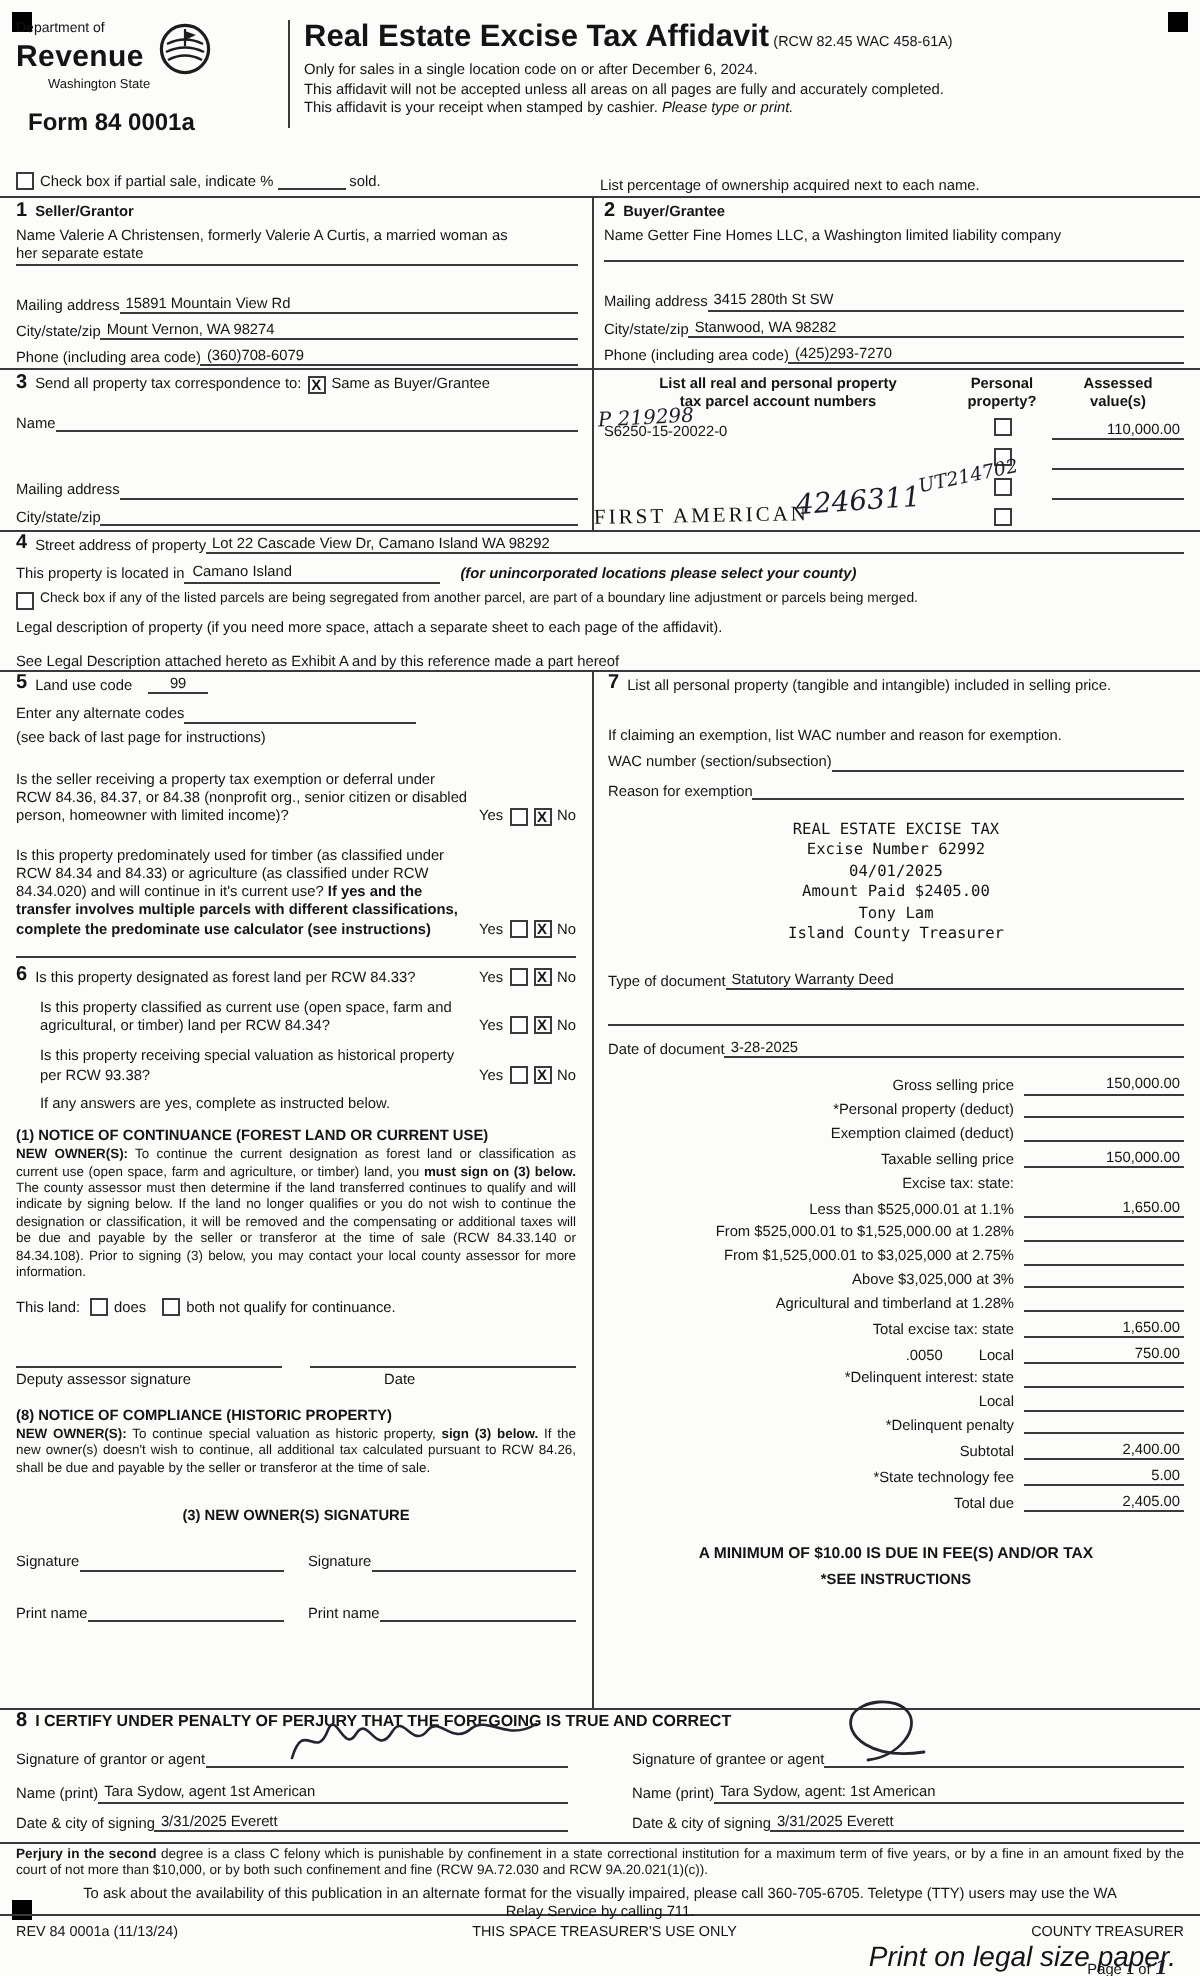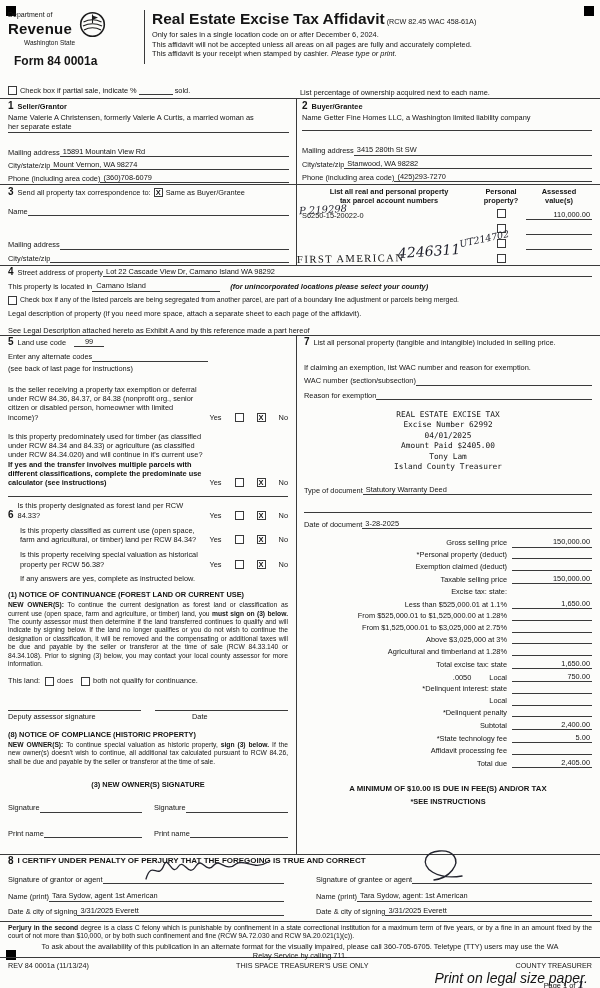--- a/index.html
+++ b/index.html
@@ -3,30 +3,30 @@
 <meta charset="utf-8">
 <style>
   *{margin:0;padding:0;box-sizing:border-box}
   html,body{background:#9a9a9a}
   .page{position:relative;width:600px;height:988px;margin:0 auto;background:#fcfcfa;
         font-family:"Liberation Sans",sans-serif;font-size:7.4px;line-height:1.25;color:#141414;overflow:hidden}
   .abs{position:absolute}
   .b{font-weight:bold}
   .i{font-style:italic}
   .row{display:flex;align-items:flex-end}
-  .mid{align-items:flex-end}
+  .mid{align-items:center}
   .fill{flex:1;border-bottom:1px solid #3a3a3a;min-height:9px;padding-left:3px}
   .ul{border-bottom:1px solid #3a3a3a}
   .cb{display:inline-block;width:9px;height:9px;border:1px solid #3a3a3a;font-size:7.5px;line-height:8px;
       text-align:center;font-weight:bold;flex:none;background:#fff}
   .secnum{font-weight:bold;font-size:10px;margin-right:4px;line-height:1}
   .hline{position:absolute;left:0;width:600px;height:1px;background:#3a3a3a}
   .vline{position:absolute;width:1px;background:#3a3a3a}
   .corner{position:absolute;width:10px;height:10px;background:#000}
-  .yn{display:flex;align-items:center;gap:13px;flex:none;align-self:flex-end;margin-left:4px}
+  .yn{display:flex;align-items:flex-end;gap:3px;flex:none;align-self:flex-end;margin-left:4px}
   .trow{display:flex;align-items:flex-end;margin-top:2.6px}
   .tlabel{flex:1;text-align:right;padding-right:5px}
   .tval{width:80px;border-bottom:1px solid #3a3a3a;text-align:right;min-height:9px;padding-right:2px}
   .noline{border-bottom:none}
   .hw{font-family:"DejaVu Serif",serif;font-style:italic;color:#1c1d29}
   .stampmono{font-family:"DejaVu Sans Mono",monospace;font-size:7.8px;line-height:1.35;text-align:center}
   .notice{font-size:6.7px;text-align:justify;margin-top:2px}
   .small{font-size:6.9px}
 </style>
 </head>
@@ -283,21 +283,21 @@
         <div class="row" style="margin-top:6px">
           <div style="flex:1;padding-left:12px;padding-right:4px">Is this property classified as current use (open space, farm and agricultural, or timber) land per RCW 84.34?</div>
           <div class="yn">
             <span>Yes</span>
             <span class="cb"></span>
             <span class="cb">X</span>
             <span>No</span>
           </div>
         </div>
         <div class="row" style="margin-top:6px">
-          <div style="flex:1;padding-left:12px;padding-right:4px">Is this property receiving special valuation as historical property per RCW 56.38?</div>
+          <div style="flex:1;padding-left:12px;padding-right:4px">Is this property receiving special valuation as historical property per RCW 93.38?</div>
           <div class="yn">
             <span>Yes</span>
             <span class="cb"></span>
             <span class="cb">X</span>
             <span>No</span>
           </div>
         </div>
         <div style="margin-top:5px;padding-left:12px">If any answers are yes, complete as instructed below.</div>
 
         <div class="b" style="margin-top:7px">(1) NOTICE OF CONTINUANCE (FOREST LAND OR CURRENT USE)</div>
@@ -452,24 +452,20 @@
         </div>
         <div class="trow">
           <span class="tlabel">Subtotal</span>
           <span class="tval">2,400.00</span>
         </div>
         <div class="trow">
           <span class="tlabel">*State technology fee</span>
           <span class="tval">5.00</span>
         </div>
         <div class="trow">
-          <span class="tlabel">Affidavit processing fee</span>
-          <span class="tval"></span>
-        </div>
-        <div class="trow">
           <span class="tlabel">Total due</span>
           <span class="tval">2,405.00</span>
         </div>
       </div>
 
       <div class="b" style="margin-top:16px;text-align:center;font-size:7.8px">A MINIMUM OF $10.00 IS DUE IN FEE(S) AND/OR TAX</div>
       <div class="b" style="margin-top:3px;text-align:center">*SEE INSTRUCTIONS</div>
     </div>
   </div>
 

